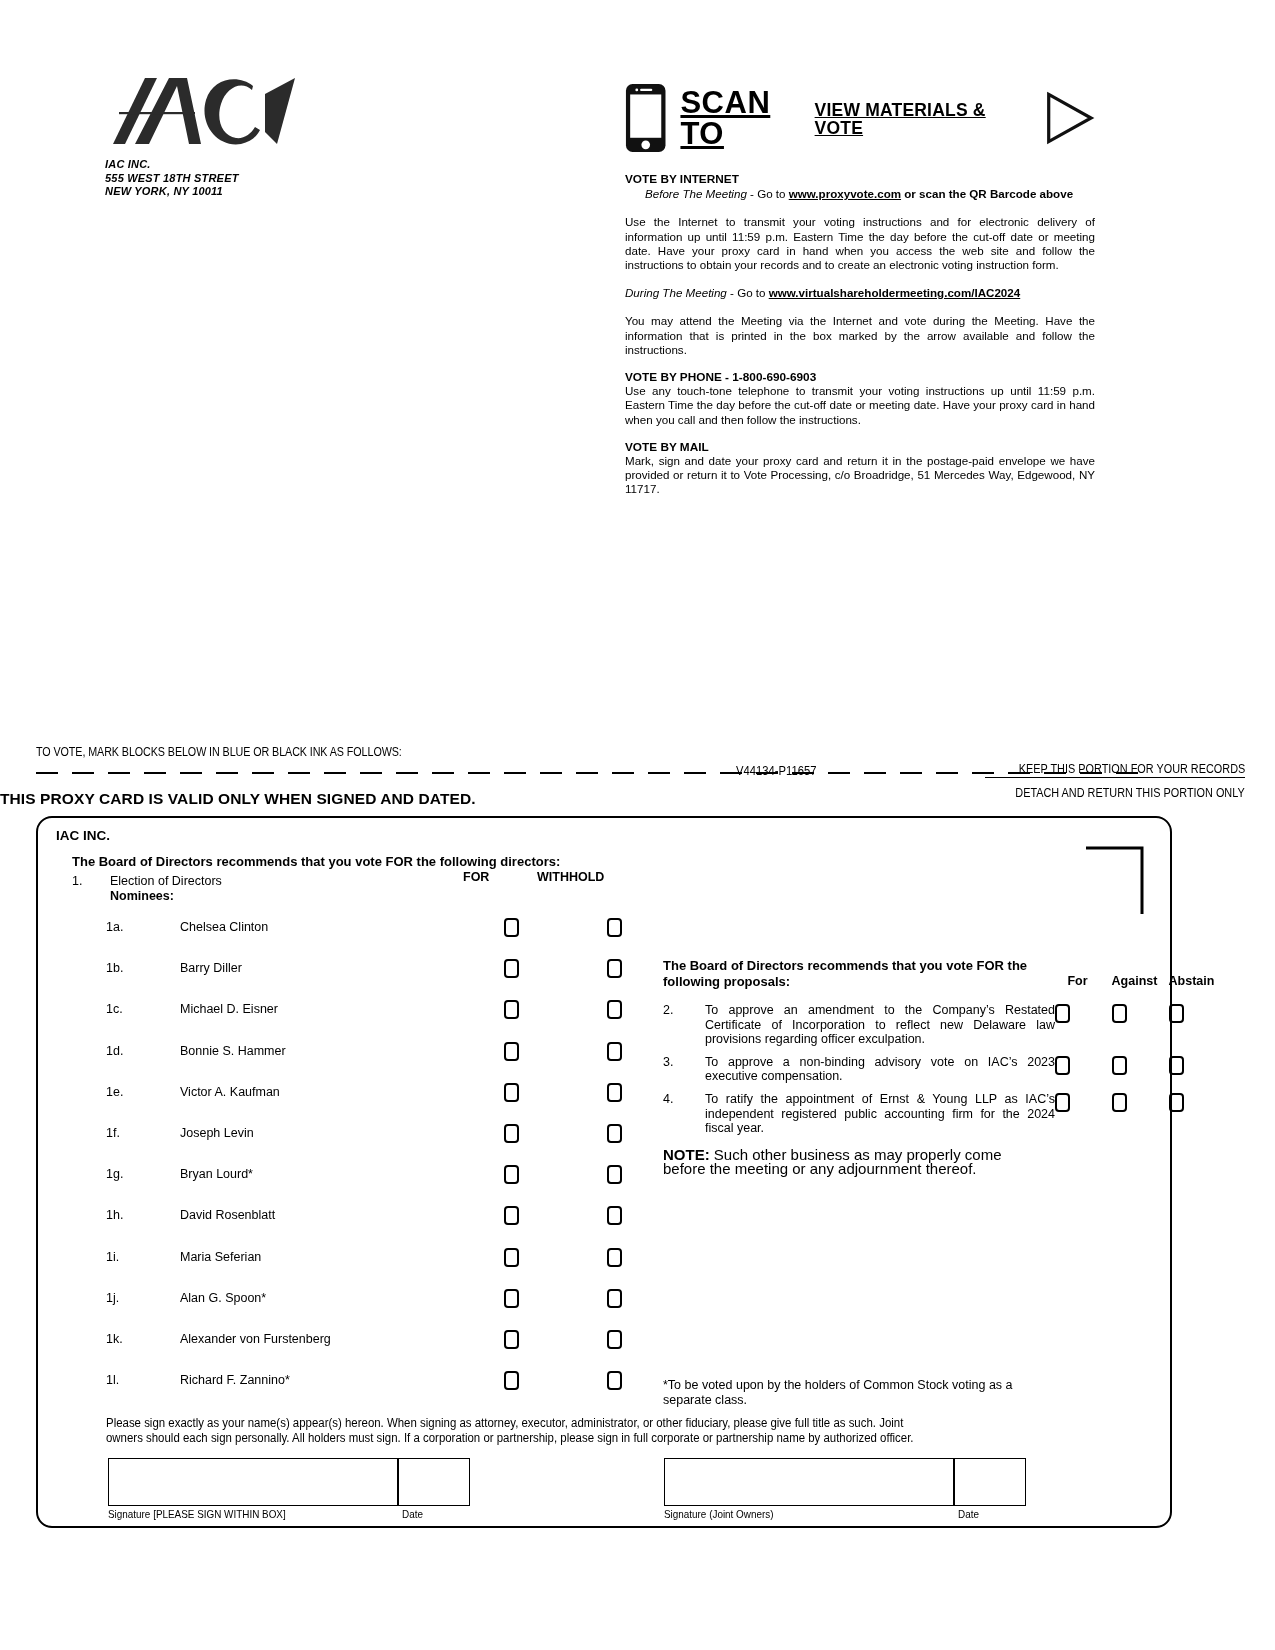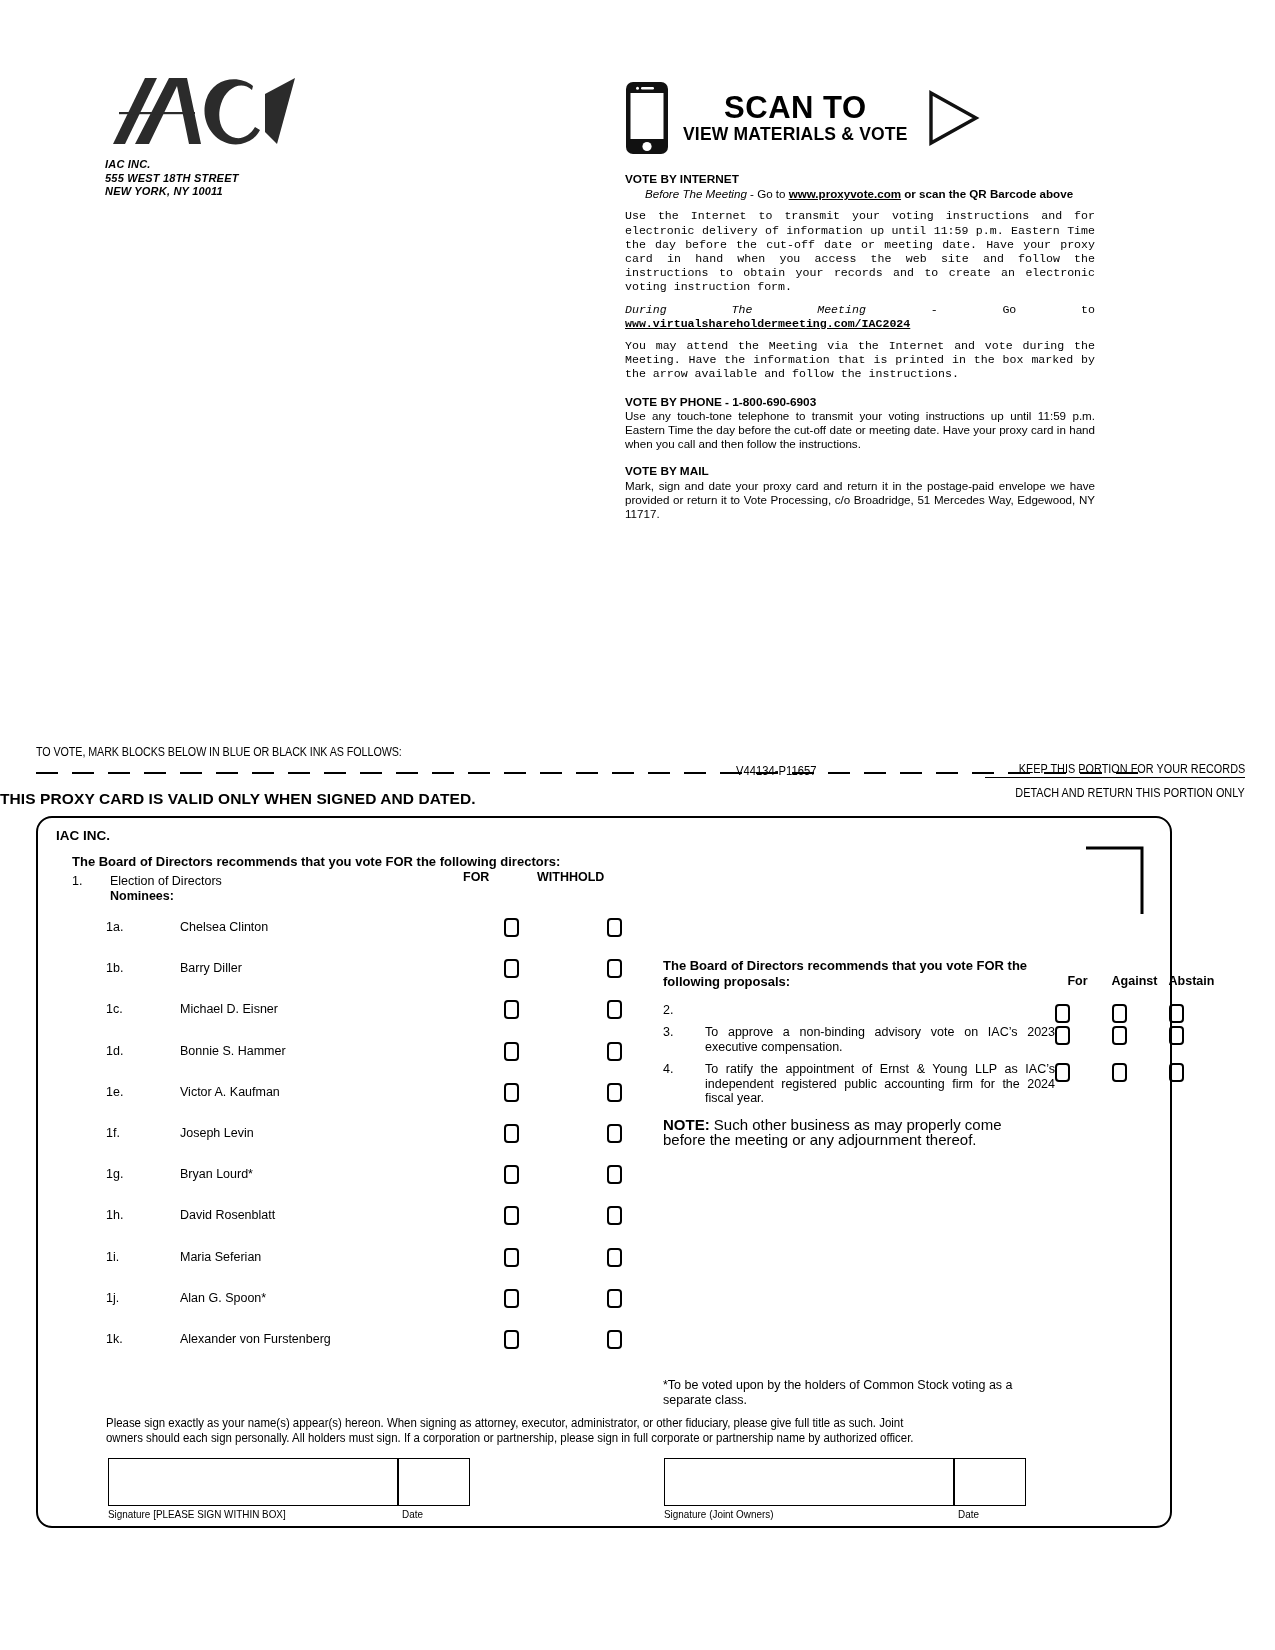--- a/index.html
+++ b/index.html
@@ -17,32 +17,32 @@
   
   .top { position:relative; height:740px; }
 
   .logo-block { position:absolute; left:105px; top:72px; width:320px; }
   .logo-svg { display:block; }
   .addr { margin-top:6px; font-style:italic; font-weight:bold; font-size:11px; line-height:13.5px; letter-spacing:0.2px; }
 
   .scan-block { position:absolute; left:625px; top:78px; width:470px; }
   .scan-row { display:flex; align-items:center; gap:14px; height:80px; }
   .phone-ico { width:44px; height:74px; }
-  .scan-words { display:flex; flex-direction:column; align-items:center; line-height:1; }
+  .scan-words { display:flex; flex-direction:row; align-items:center; line-height:1;text-decoration:underline; }
   .scan-to { font-size:31px; font-weight:bold; letter-spacing:0.5px; }
   .scan-sub { font-size:17.5px; font-weight:bold; letter-spacing:0.2px; margin-top:3px; }
   .tri-ico { width:54px; height:56px; margin-left:4px; }
 
   .instr { position:absolute; left:625px; top:172px; width:470px; font-size:11.6px; line-height:14.2px; }
   .instr .h { font-weight:bold; font-size:11.8px; }
   .instr .sub { margin-top:1px;margin-left:20px; }
   .instr .ital { font-style:italic; }
   .instr .lk { font-weight:bold; text-decoration:underline; }
   .instr p { margin:0; }
-  .instr .para { margin-top:8px; text-align:justify;font-family:Liberation Mono, monospace; }
+  .instr .para { margin-top:14px; text-align:justify; }
   .instr .tight { margin-top:0px; text-align:justify; }
   .instr .blk { margin-top:13px; }
 
   
   .tovote {
     position:absolute; left:36px; top:745px;
     font-size:12.5px; letter-spacing:-0.1px;
     transform:scaleX(0.86); transform-origin:left center;
     white-space:nowrap;
   }
@@ -270,32 +270,39 @@
           <div class="nm">Alan G. Spoon*</div>
           <div class="bx b1"></div>
           <div class="bx b2"></div>
         </div>
         <div class="nom">
           <div class="lbl">1k.</div>
           <div class="nm">Alexander von Furstenberg</div>
           <div class="bx b1"></div>
           <div class="bx b2"></div>
         </div>
+        <div class="nom">
+          <div class="lbl">1l.</div>
+          <div class="nm">Richard F. Zannino*</div>
+          <div class="bx b1"></div>
+          <div class="bx b2"></div>
+        </div>
       </div>
 
     <div class="colR">
       <div class="rec-head2">The Board of Directors recommends that you vote FOR the following proposals:</div>
       <div class="pcolhdrs">
         <div class="c">For</div>
         <div class="c">Against</div>
         <div class="c">Abstain</div>
       </div>
       <div class="props" id="props">
           <div class="prop">
             <div class="pn">2.</div>
+            <div class="pt">To approve an amendment to the Company’s Restated Certificate of Incorporation to reflect new Delaware law provisions regarding officer exculpation.</div>
             <div class="pb pb1"></div>
             <div class="pb pb2"></div>
             <div class="pb pb3"></div>
           </div>
           <div class="prop">
             <div class="pn">3.</div>
             <div class="pt">To approve a non-binding advisory vote on IAC’s 2023 executive compensation.</div>
             <div class="pb pb1"></div>
             <div class="pb pb2"></div>
             <div class="pb pb3"></div>

